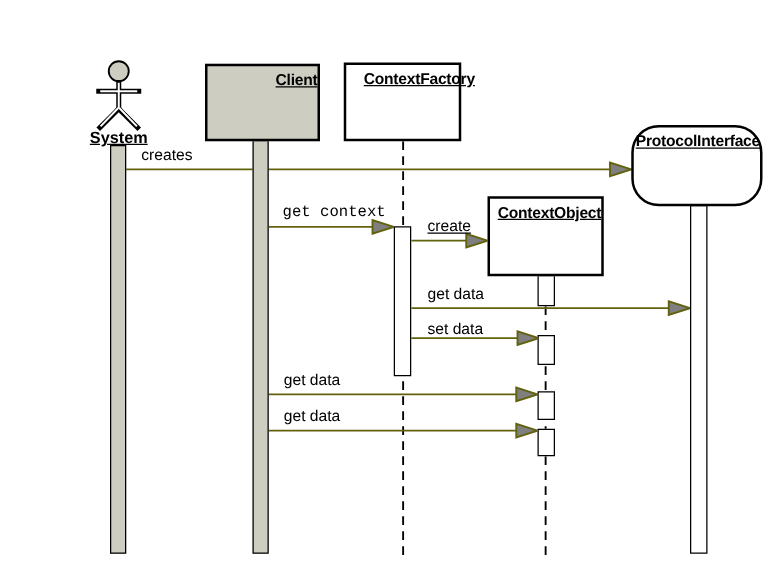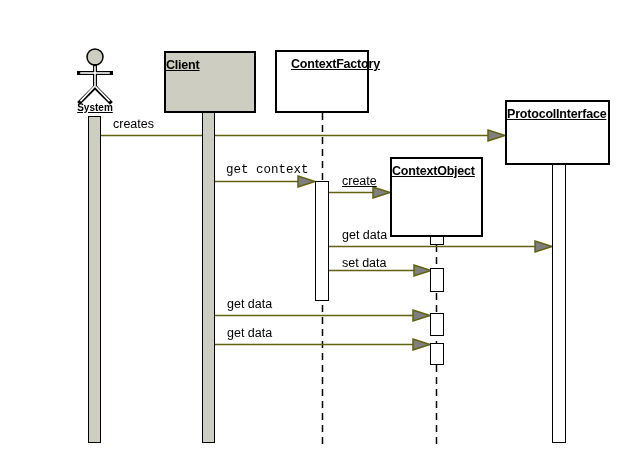--- a/index.html
+++ b/index.html
@@ -6,29 +6,29 @@
   .canvas{
     position:relative;width:624px;height:456px;background:#ffffff;
     font-family:"Liberation Sans",sans-serif;overflow:hidden;
   }
   .layer-svg{position:absolute;left:0;top:0;z-index:1;}
   .activation{position:absolute;z-index:2;border:1.5px solid #000;box-sizing:border-box;}
   .activation.gray{background:#cdcdc1;}
   .activation.white{background:#ffffff;}
   .obj-box{
     position:absolute;z-index:3;border:2px solid #000;box-sizing:border-box;
-    text-align:left;padding-top:2px;background:#ffffff;
+    text-align:right;padding-top:2px;background:#ffffff;
   }
   .obj-box.gray{background:#cdcdc1;}
   .obj-label{
     font-weight:bold;font-size:12.5px;color:#000;
     text-decoration:underline;letter-spacing:-0.2px;white-space:nowrap;
   }
   .actor-label{
-    position:absolute;z-index:4;font-weight:bold;font-size:10px;color:#000;
+    position:absolute;z-index:4;font-weight:bold;font-size:13px;color:#000;
     text-decoration:underline;text-align:center;white-space:nowrap;
   }
   .msg-label{
     position:absolute;z-index:4;font-size:12.5px;color:#000000;white-space:nowrap;
   }
 </style>
 </head>
 <body>
 
 <div class="canvas">
@@ -98,24 +98,24 @@
   <div class="activation white" style="left:430px;top:313px;width:14px;height:23px;"></div>
   <div class="activation white" style="left:430px;top:343px;width:14px;height:22px;"></div>
   <div class="activation white" style="left:552px;top:164px;width:14px;height:279px;"></div>
 
   <div class="obj-box gray" style="left:164px;top:51px;width:92px;height:62px;">
     <span class="obj-label">Client</span>
   </div>
   <div class="obj-box" style="left:275px;top:50px;width:94px;height:63px;padding-left:14px;">
     <span class="obj-label">ContextFactory</span>
   </div>
-  <div class="obj-box" style="left:390px;top:157px;width:93px;height:80px;">
+  <div class="obj-box" style="left:390px;top:157px;width:93px;height:64px;">
     <span class="obj-label">ContextObject</span>
   </div>
-  <div class="obj-box" style="left:505px;top:100px;width:105px;height:65px;">
+  <div class="obj-box" style="left:505px;top:100px;width:105px;height:65px;border-radius:22px;">
     <span class="obj-label">ProtocolInterface</span>
   </div>
 
   <div class="actor-label" style="left:60px;top:102px;width:70px;">System</div>
 
   <div class="msg-label" style="left:113px;top:117px;">creates</div>
   <div class="msg-label" style="left:226px;top:163px;font-family:Liberation Mono, monospace;">get context</div>
   <div class="msg-label" style="left:342px;top:174px;text-decoration:underline;">create</div>
   <div class="msg-label" style="left:342px;top:228px;">get data</div>
   <div class="msg-label" style="left:342px;top:256px;">set data</div>

